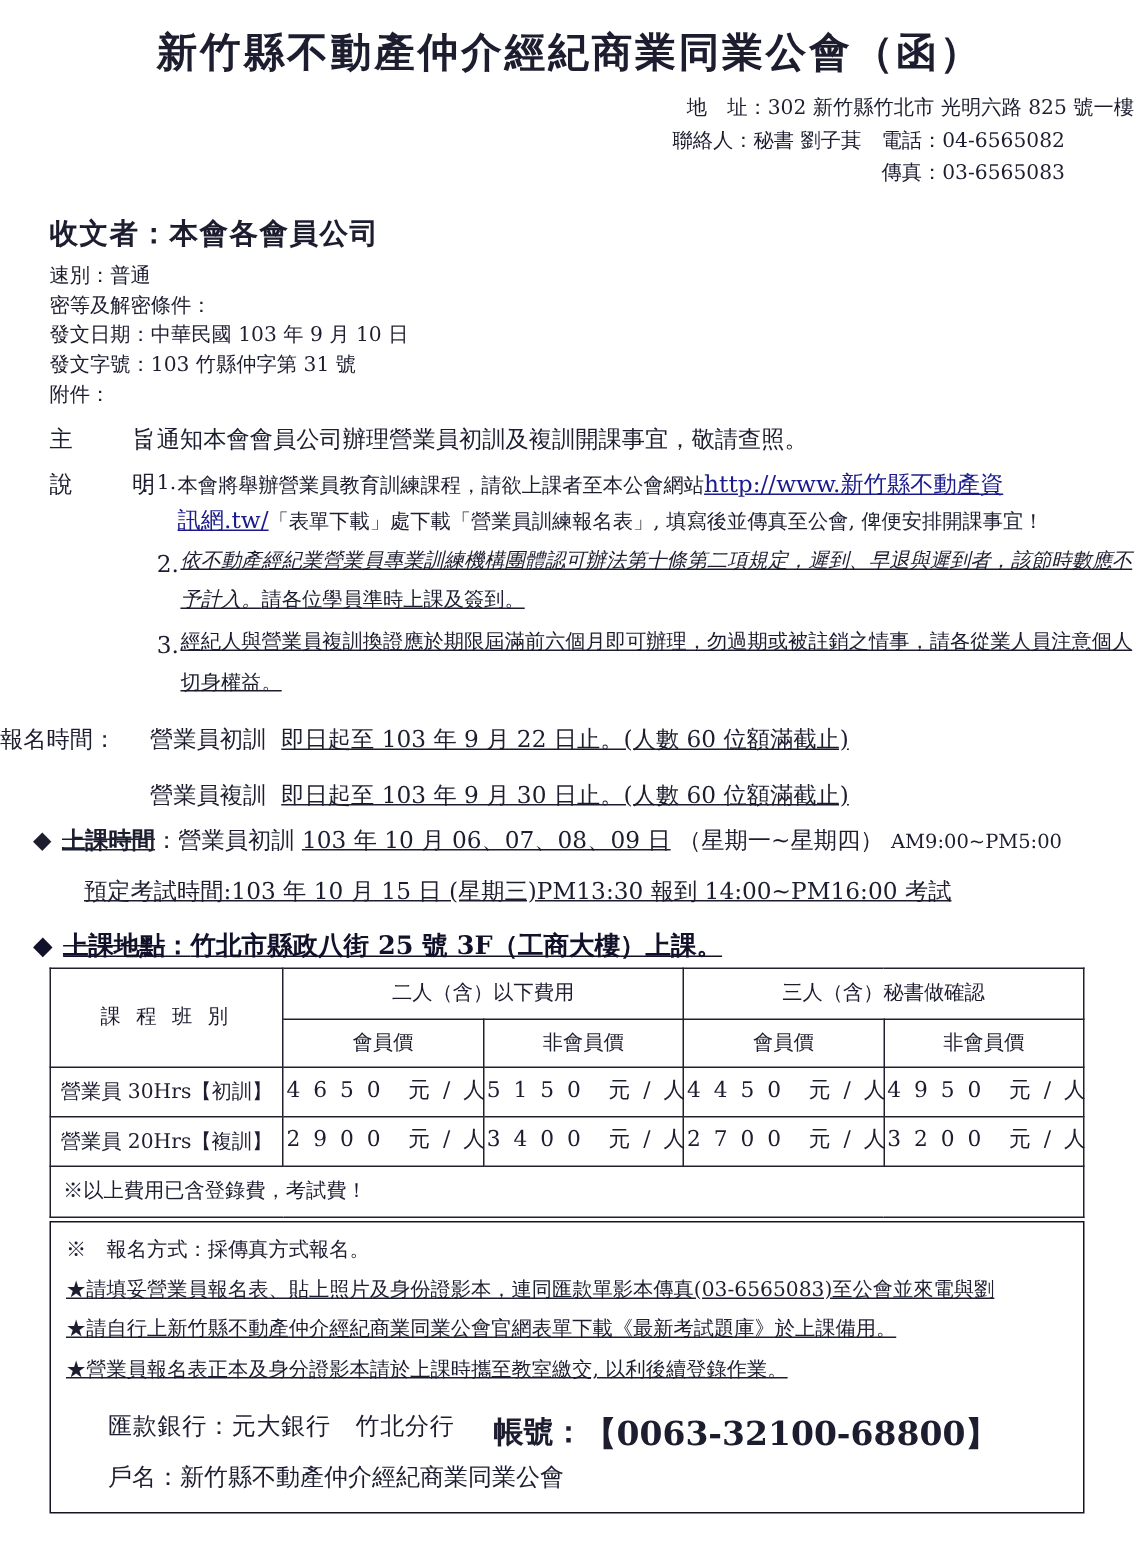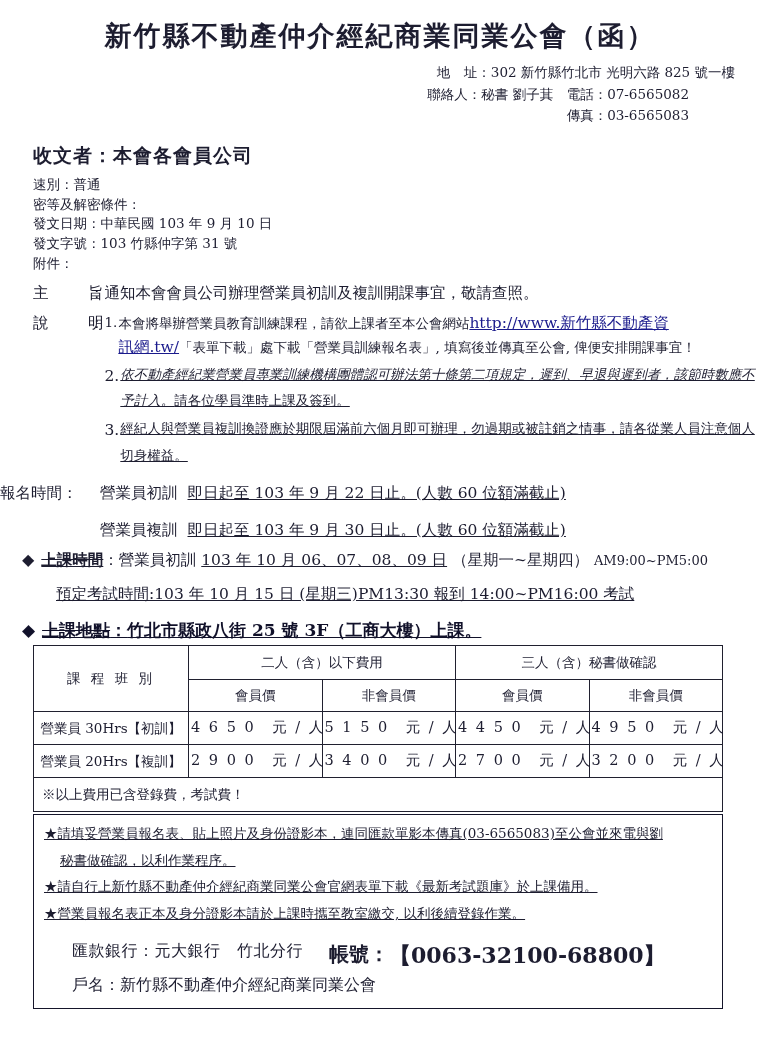--- a/index.html
+++ b/index.html
@@ -32,21 +32,21 @@
     font-weight: bold;
     letter-spacing: 2px;
     color: #1d1d30;
     padding-top: 21px;
     line-height: 1.1;
     white-space: nowrap;
   }
 
   .org-contact {
     margin-top: 11px;
-    padding-right: 25px;
+    padding-right: 4px;
     font-size: 13.5px;
     line-height: 1.62;
     color: #1d1d30;
   }
   .org-contact .line {
     text-align: right;
     white-space: nowrap;
   }
   .org-contact .line.l1 { padding-right: 0px; }
   .org-contact .line.l2 { padding-right: 46px; }
@@ -250,21 +250,21 @@
 </style>
 </head>
 <body>
 
 <div class="page">
 
   <div class="doc-title">新竹縣不動產仲介經紀商業同業公會（函）</div>
 
   <div class="org-contact">
     <div class="line l1">地　址：302 新竹縣竹北市 光明六路 825 號一樓</div>
-    <div class="line l2">聯絡人：秘書 劉子萁　電話：07-6565082</div>
+    <div class="line l2">聯絡人：秘書 劉子萁　電話：04-6565082</div>
     <div class="line l3">傳真：03-6565083</div>
   </div>
 
   <div class="recipient">收文者：本會各會員公司</div>
 
   <div class="meta">
     <div>速別：普通</div>
     <div>密等及解密條件：</div>
     <div>發文日期：中華民國 103 年 9 月 10 日</div>
     <div>發文字號：103 竹縣仲字第 31 號</div>
@@ -368,23 +368,23 @@
         <td class="price">2 7 0 0　元 / 人</td>
         <td class="price">3 2 0 0　元 / 人</td>
       </tr>
       <tr>
         <td class="note-cell" colspan="5">※以上費用已含登錄費，考試費！</td>
       </tr>
     </tbody>
   </table>
 
   <div class="notice-box">
+    <div class="notice-line">※　報名方式：採傳真方式報名。</div>
 
     <div class="notice-line u-all">★請填妥營業員報名表、貼上照片及身份證影本，連同匯款單影本傳真(03-6565083)至公會並來電與劉</div>
-    <div class="notice-line"><span class="notice-indent">秘書做確認，以利作業程序。</span></div>
 
     <div class="notice-line u-all">★請自行上新竹縣不動產仲介經紀商業同業公會官網表單下載《最新考試題庫》於上課備用。</div>
     <div class="notice-line u-all">★營業員報名表正本及身分證影本請於上課時攜至教室繳交, 以利後續登錄作業。</div>
 
     <div class="bank-line">
       <span class="bank-label">匯款銀行：元大銀行　竹北分行</span>
       <span class="acct-head">帳號：</span>
       <span class="acct-num">【0063-32100-68800】</span>
     </div>
     <div class="holder-line">戶名：新竹縣不動產仲介經紀商業同業公會</div>

